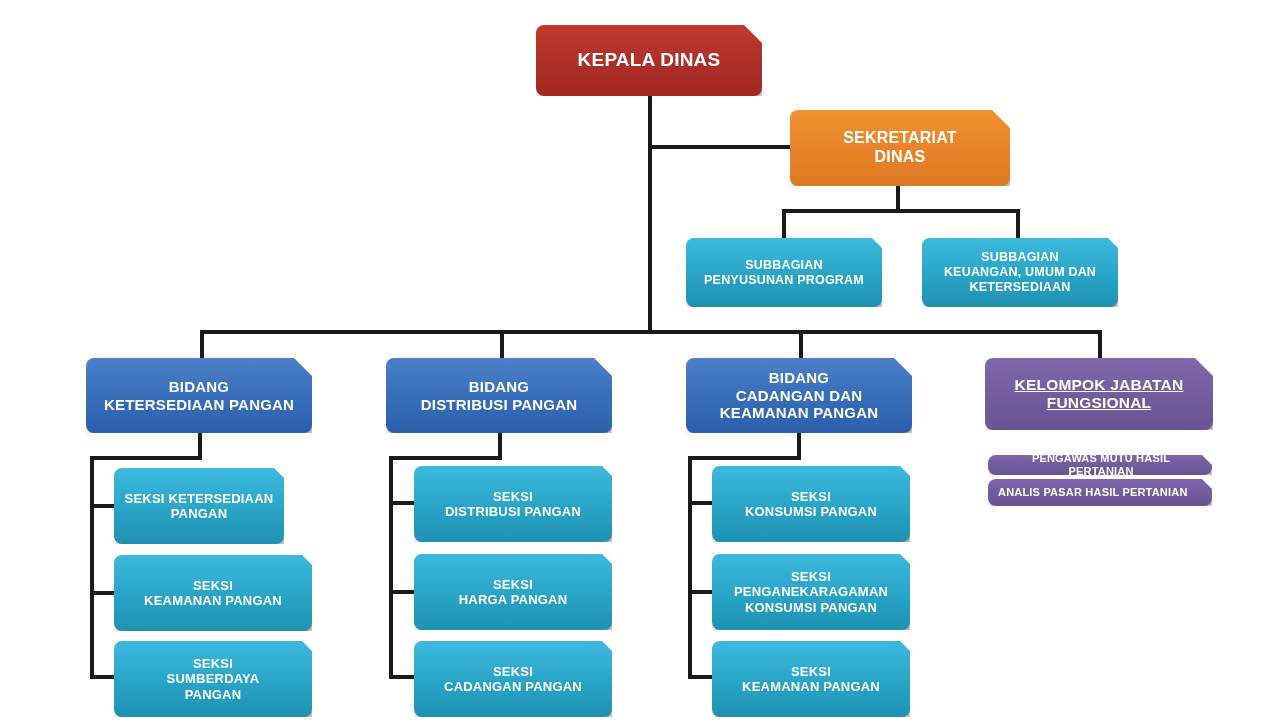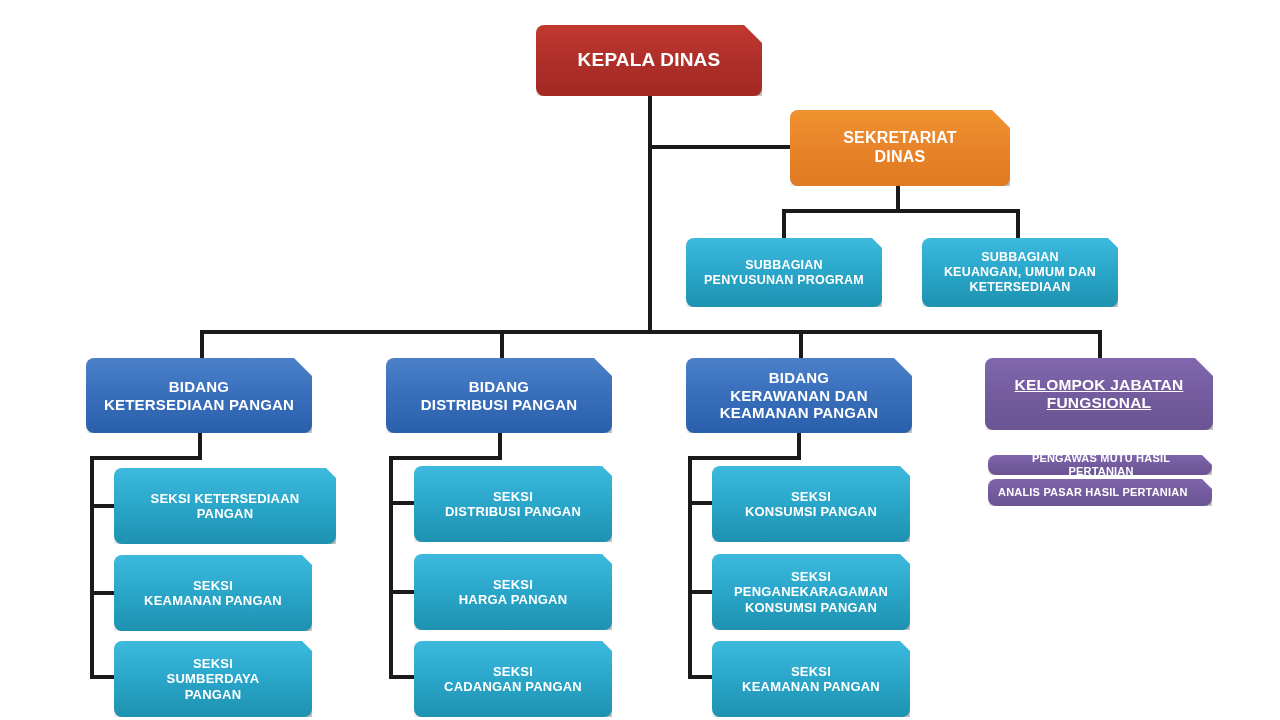--- a/index.html
+++ b/index.html
@@ -135,40 +135,40 @@
   <div class="node clip blue t-bidang" style="left:386px;top:358px;width:226px;height:75px;">
     <span>
       <span>BIDANG</span><br>
       <span>DISTRIBUSI PANGAN</span>
     </span>
   </div>
 
   <div class="node clip blue t-bidang" style="left:686px;top:358px;width:226px;height:75px;">
     <span>
       <span>BIDANG</span><br>
-      <span>KERAWANAN DAN</span><br>
+      <span>CADANGAN DAN</span><br>
       <span>KEAMANAN PANGAN</span>
     </span>
   </div>
 
   <div class="node clip purple t-kjf" style="left:985px;top:358px;width:228px;height:72px;">
     <span>
       <span>KELOMPOK JABATAN</span><br>
       <span>FUNGSIONAL</span>
     </span>
   </div>
 
   <div class="node clip-sm purple-bar t-kjf-bar" style="left:988px;top:455px;width:224px;height:20px;justify-content:center;padding-left:10px;">
     <span>PENGAWAS MUTU HASIL PERTANIAN</span>
   </div>
   <div class="node clip-sm purple-bar t-kjf-bar" style="left:988px;top:479px;width:224px;height:27px;justify-content:flex-start;padding-left:10px;">
     <span>ANALIS PASAR HASIL PERTANIAN</span>
   </div>
 
-  <div class="node clip-sm teal t-seksi" style="left:114px;top:468px;width:222px;height:76px;">
+  <div class="node clip-sm teal t-seksi" style="left:114px;top:468px;width:170px;height:76px;">
     <span>
       <span>SEKSI KETERSEDIAAN</span><br>
       <span>PANGAN</span>
     </span>
   </div>
   <div class="node clip-sm teal t-seksi" style="left:114px;top:555px;width:198px;height:76px;">
     <span>
       <span>SEKSI</span><br>
       <span>KEAMANAN PANGAN</span>
     </span>

